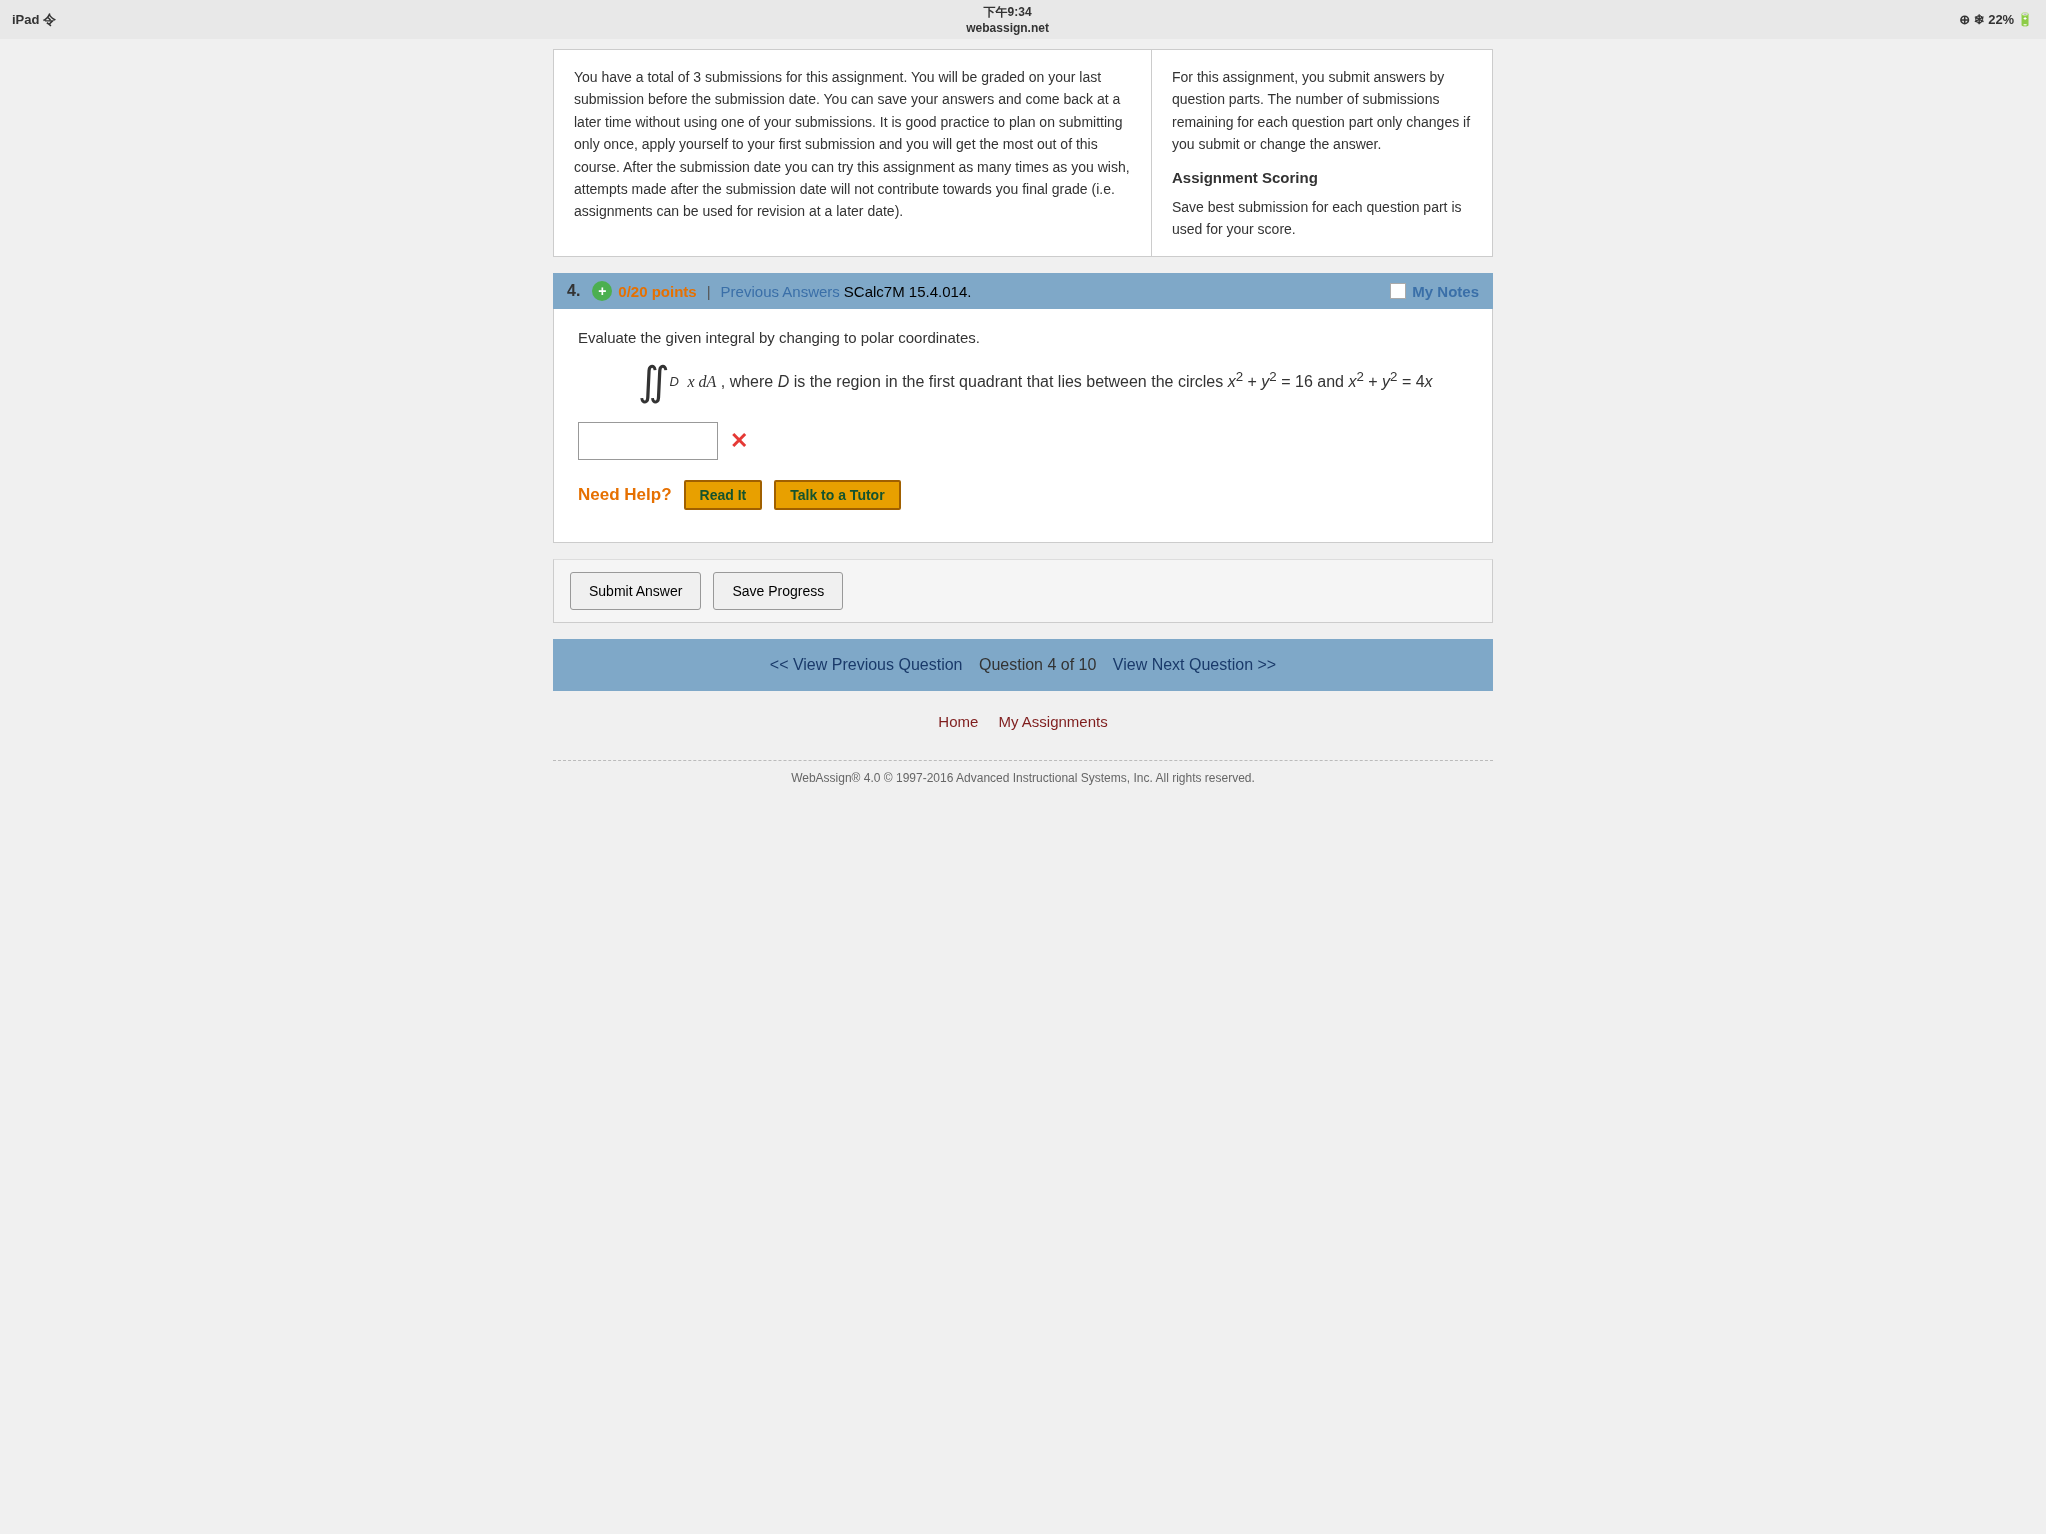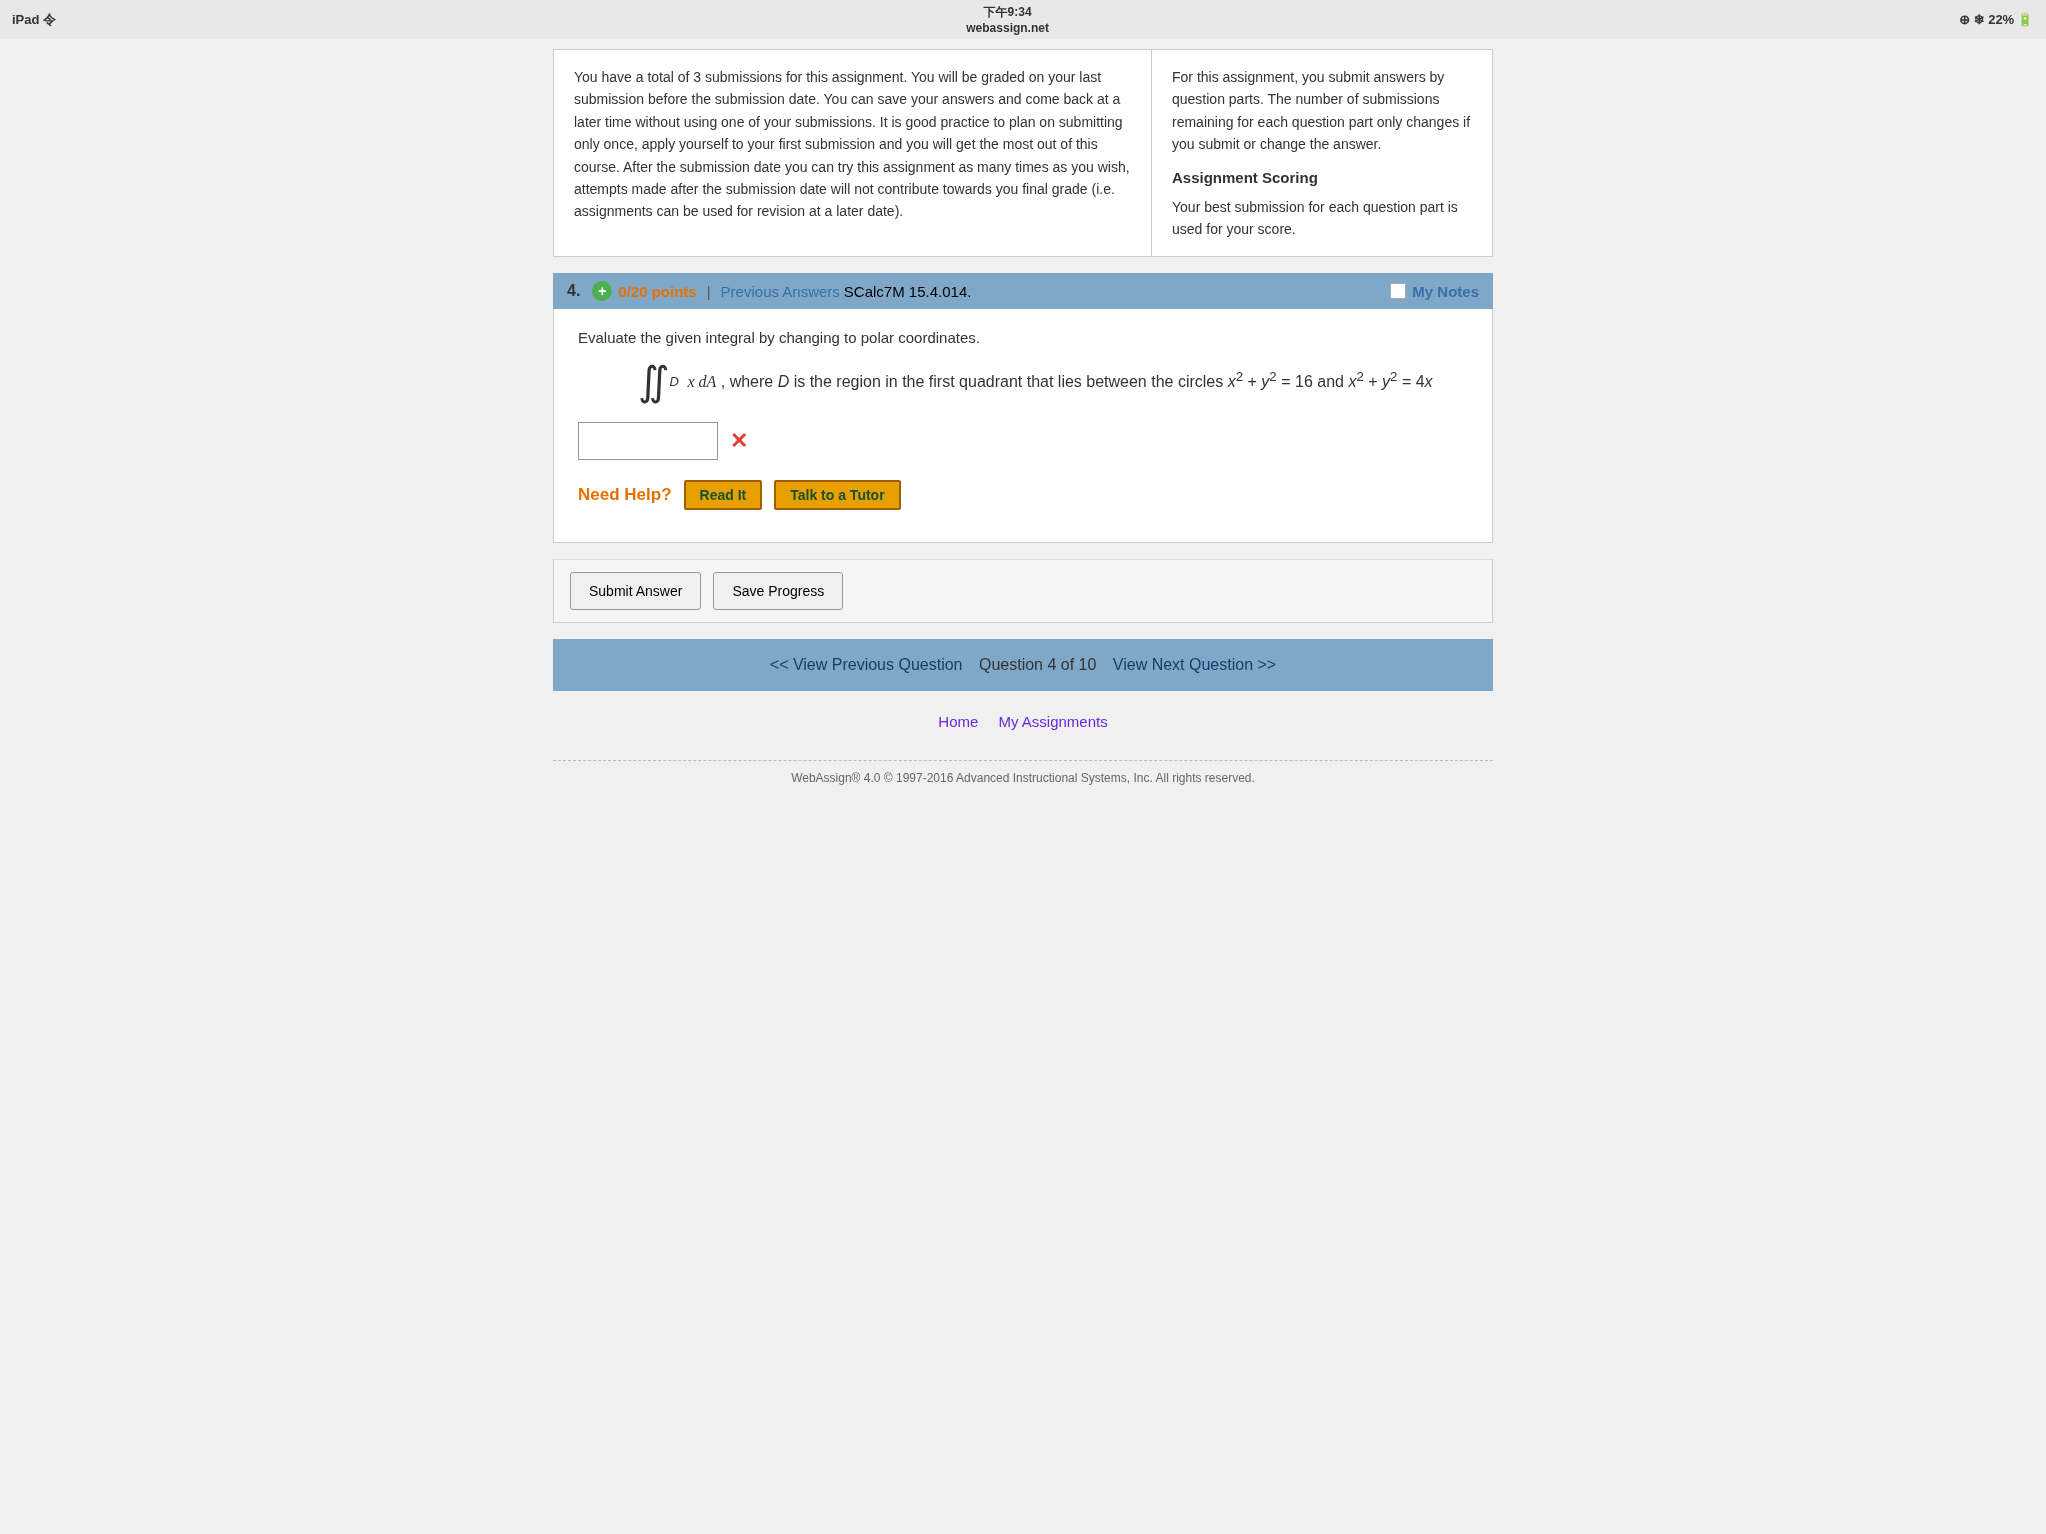--- a/index.html
+++ b/index.html
@@ -252,21 +252,21 @@
       margin: 0 12px;
     }
 
     
     .footer-links {
       text-align: center;
       padding: 10px;
       font-size: 15px;
     }
     .footer-links a {
-      color: #6d28d9;
+      color: #7f1d1d;
       text-decoration: none;
       margin: 0 8px;
     }
 
     
     .footer-divider {
       border: none;
       border-top: 1px dashed #bbb;
       margin: 20px 0 10px;
     }
@@ -295,21 +295,21 @@
 
 <div class="main-content">
 
   <div class="info-row">
     <div class="info-box-left">
       <span>You have a total of 3 submissions for this assignment. You will be graded on your last submission before the submission date. You can save your answers and come back at a later time without using one of your submissions. It is good practice to plan on submitting only once, apply yourself to your first submission and you will get the most out of this course. After the submission date you can try this assignment as many times as you wish, attempts made after the submission date will not contribute towards you final grade (i.e. assignments can be used for revision at a later date).</span>
     </div>
     <div class="info-box-right">
       <span>For this assignment, you submit answers by question parts. The number of submissions remaining for each question part only changes if you submit or change the answer.</span>
       <div class="scoring-title">Assignment Scoring</div>
-      <span>Your best submission for each question part is used for your score.</span>
+      <span>Save best submission for each question part is used for your score.</span>
     </div>
   </div>
 
   <div class="question-header">
     <span class="question-number">4.</span>
     <div class="points-badge">
       <span class="green-circle">+</span>
       <span class="points-text">0/20 points</span>
     </div>
     <span class="separator">|</span>

